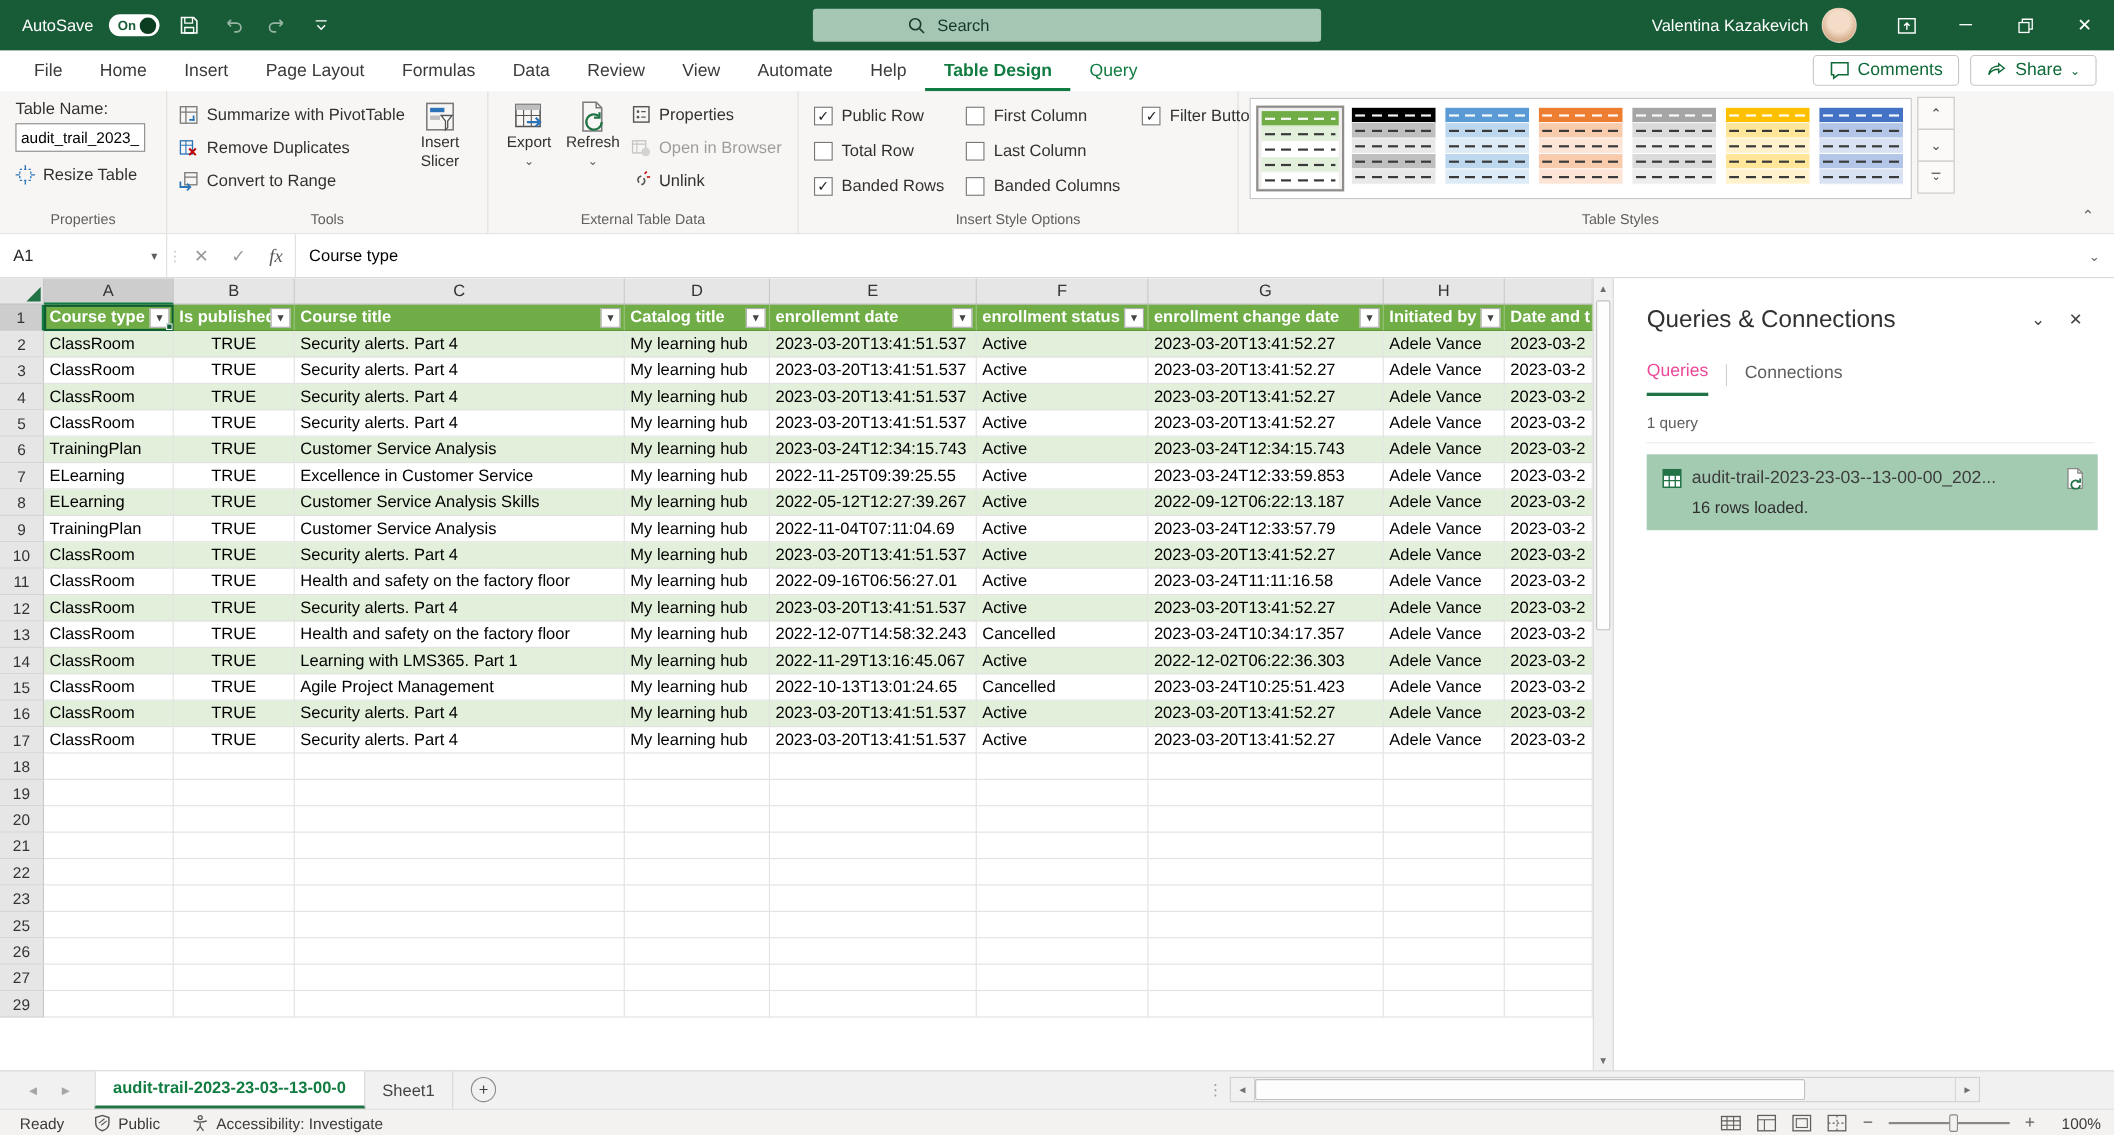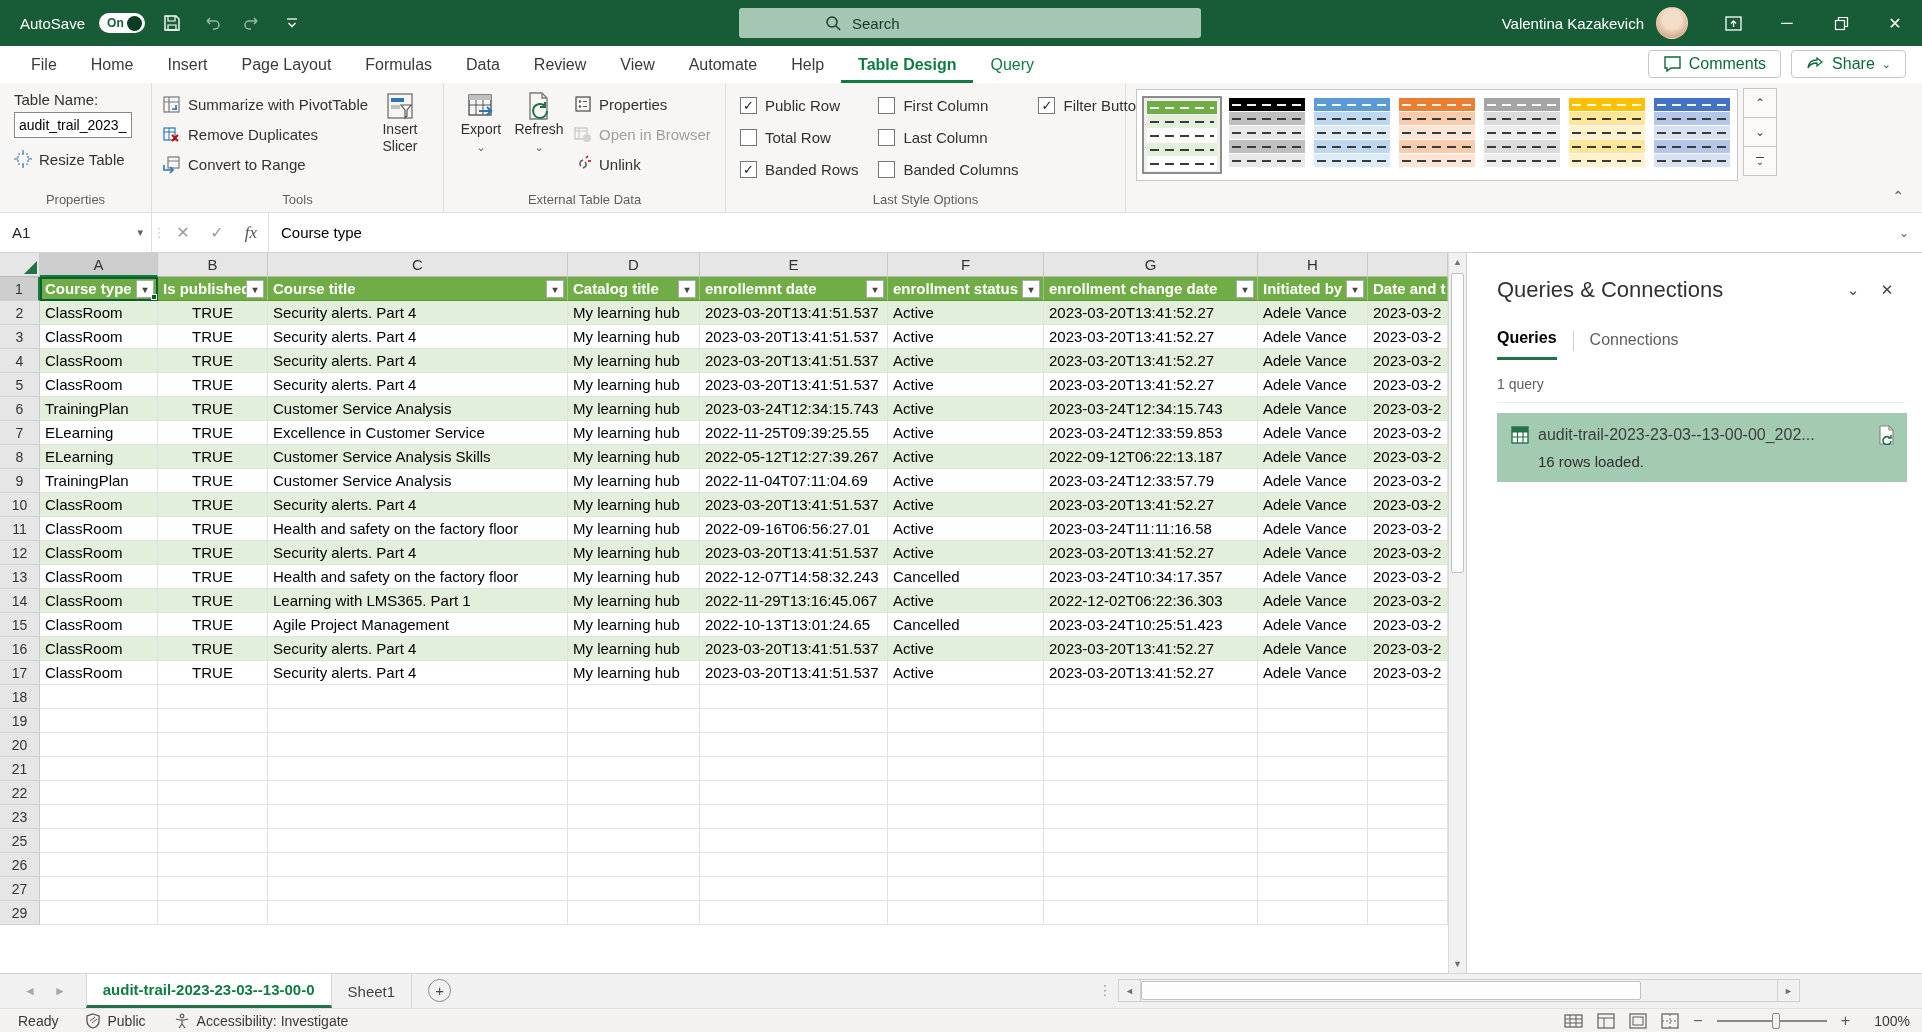--- a/index.html
+++ b/index.html
@@ -84,21 +84,21 @@
   #vthumb { position:absolute; left:2px; top:20px; width:13px; height:300px; background:#FDFDFD; border:1px solid #C1C1C1; border-radius:2px; cursor:grab; }
   #vscroll .bottom { position:absolute; bottom:0; left:0; right:0; }
 
   
   #panel { position:absolute; left:1466px; top:253px; width:456px; height:720px; background:#fff; border-left:1px solid #D2D0CE; padding:22px 18px 0 30px; }
   #panel-title-row { display:flex; align-items:center; }
   #panel-title { font-size:22px; color:#323130; flex:1; }
   .panel-ico { width:34px; height:30px; display:flex; align-items:center; justify-content:center; color:#444; font-size:15px; cursor:pointer; }
   #panel-tabs { display:flex; align-items:center; margin-top:24px; }
   .ptab { font-size:16px; color:#605E5C; padding:0 0 10px; cursor:pointer; }
-  .ptab.active { color:#000000; font-weight:700; border-bottom:3px solid #217346; }
+  .ptab.active { color:#ec4899; font-weight:400; border-bottom:3px solid #217346; }
   .ptab-sep { width:1px; height:20px; background:#D2D0CE; margin:0 16px 8px; }
   #query-count { font-size:14px; color:#605E5C; margin-top:16px; }
   #panel hr { border:none; border-top:1px solid #EDEBE9; margin-top:10px; }
   #query-item { margin-top:10px; width:410px; background:#A3CBB1; padding:12px 12px 12px 14px; cursor:pointer; }
   .qi-row1 { display:flex; align-items:center; gap:9px; }
   #query-name { font-size:16px; color:#3d3d3d; flex:1; white-space:nowrap; overflow:hidden; }
   #query-status { font-size:15px; color:#2f2f2f; margin:8px 0 0 27px; }
 
   
   #tabbar { position:absolute; left:0; top:973px; width:1922px; height:35px; background:#F1F1F1; border-top:1px solid #D6D6D6; display:flex; align-items:stretch; }
@@ -358,21 +358,21 @@
           <div class="cbrow">
             <span class="cb"></span>
             <span>Banded Columns</span>
           </div>
           <div class="cbrow">
             <span class="cb">✓</span>
             <span>Filter Button</span>
           </div>
         </div>
     </div>
-    <div class="glabel">Last Style Options</div>
+    <div class="glabel">Insert Style Options</div>
   </div>
 
   <div class="group" style="width:694px;border-right:none">
     <div class="gcontent">
       <div id="stylegallery">
         <div class="gal-frame" id="galframe">
             <div class="swatch selected">
               <div class="sw-row" style="background: rgb(112, 173, 71);">
                 <i style="background: repeating-linear-gradient(90deg, rgba(255, 255, 255, 0.95) 0px, rgba(255, 255, 255, 0.95) 9px, transparent 9px, transparent 15px);"></i>
               </div>
@@ -494,20 +494,21 @@
           </div>
         <div class="gal-scroll">
           <div>⌃</div>
           <div>⌄</div>
           <div style="flex-direction:column;line-height:7px">
               <span style="border-top:1px solid #444;font-size:10px">⌄</span>
             </div>
         </div>
       </div>
     </div>
+    <div class="glabel">Table Styles</div>
   </div>
 
   <span id="collapse-ribbon">⌃</span>
 </div>
 
 <div id="fbar">
   <div id="namebox">
     <span>A1</span>
       <span class="chev">▾</span>
   </div>

